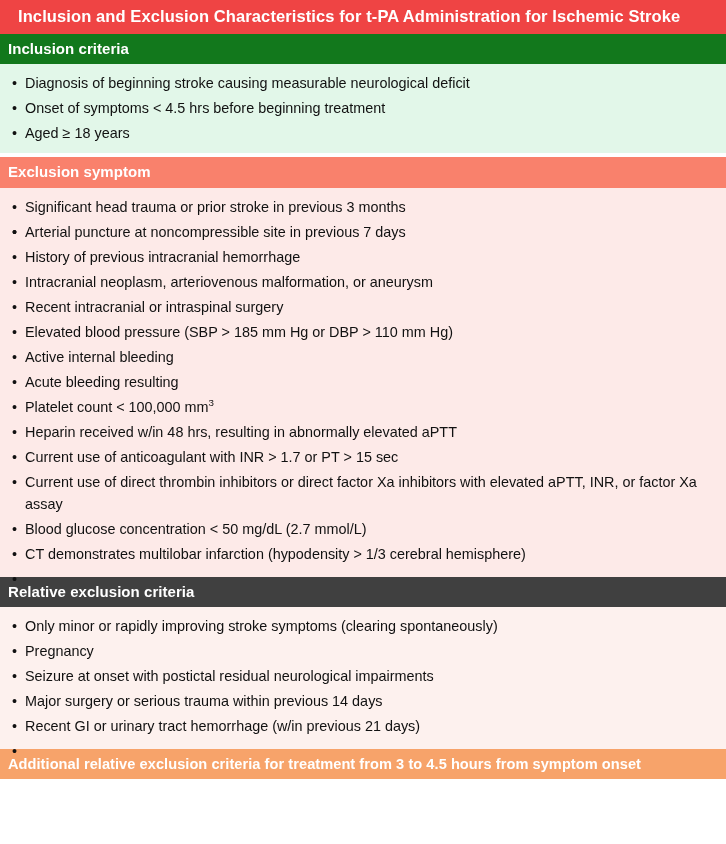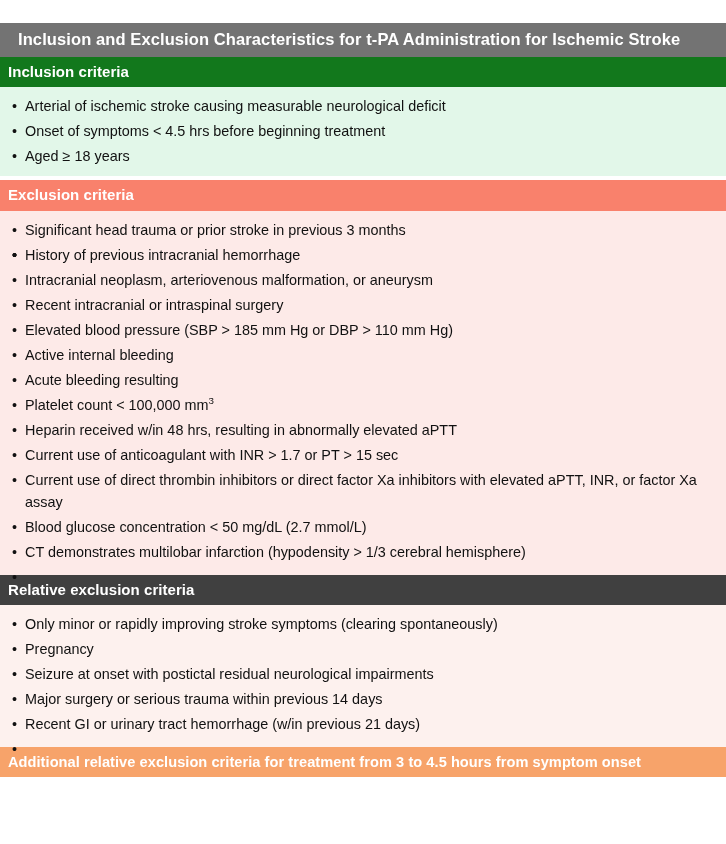--- a/index.html
+++ b/index.html
@@ -82,39 +82,39 @@
   sup { font-size: 0.68em; vertical-align: super; line-height: 0; }
 
   
   .gap { height: 4px; background: #ffffff; }
 </style>
 </head>
 <body>
 
 <div id="table-root">
 
-  <div class="title-bar" style="background: #737373; color: rgb(255, 255, 255); margin-top: 23px;">Inclusion and Exclusion Characteristics for t-PA Administration for Ischemic Stroke</div>
+  <div class="title-bar" style="background: #ef4444; color: rgb(255, 255, 255);">Inclusion and Exclusion Characteristics for t-PA Administration for Ischemic Stroke</div>
 
   <div class="section-header" style="background: rgb(18, 120, 28);">Inclusion criteria</div>
   <div class="section-body" style="background: rgb(226, 247, 233);">
     <ul class="criteria-list">
-        <li style="color: rgb(17, 17, 17);"><span class="bullet">•</span><span>Arterial of ischemic stroke causing measurable neurological deficit</span></li>
+        <li style="color: rgb(17, 17, 17);"><span class="bullet">•</span><span>Diagnosis of beginning stroke causing measurable neurological deficit</span></li>
         <li style="color: rgb(17, 17, 17);"><span class="bullet">•</span><span>Onset of symptoms &lt; 4.5 hrs before beginning treatment</span></li>
         <li style="color: rgb(17, 17, 17);"><span class="bullet">•</span><span>Aged ≥ 18 years</span></li>
       </ul>
   </div>
 
   <div class="gap"></div>
 
-  <div class="section-header" style="background: rgb(249, 129, 108);">Exclusion criteria</div>
+  <div class="section-header" style="background: rgb(249, 129, 108);">Exclusion symptom</div>
   <div class="section-body" style="background: rgb(253, 234, 232);">
     <ul class="criteria-list">
         <li style="color: rgb(17, 17, 17);"><span class="bullet">•</span><span>Significant head trauma or prior stroke in previous 3 months</span></li>
         <li style="color: rgb(17, 17, 17);"><span class="bullet">•</span></li>
-        <li style="color: rgb(17, 17, 17);"><span class="bullet">•</span></li>
+        <li style="color: rgb(17, 17, 17);"><span class="bullet">•</span><span>Arterial puncture at noncompressible site in previous 7 days</span></li>
         <li style="color: rgb(17, 17, 17);"><span class="bullet">•</span><span>History of previous intracranial hemorrhage</span></li>
         <li style="color: rgb(17, 17, 17);"><span class="bullet">•</span><span>Intracranial neoplasm, arteriovenous malformation, or aneurysm</span></li>
         <li style="color: rgb(17, 17, 17);"><span class="bullet">•</span><span>Recent intracranial or intraspinal surgery</span></li>
         <li style="color: rgb(17, 17, 17);"><span class="bullet">•</span><span>Elevated blood pressure (SBP &gt; 185 mm Hg or DBP &gt; 110 mm Hg)</span></li>
         <li style="color: rgb(17, 17, 17);"><span class="bullet">•</span><span>Active internal bleeding</span></li>
         <li style="color: rgb(17, 17, 17);"><span class="bullet">•</span><span>Acute bleeding resulting</span></li>
         <li style="color: rgb(17, 17, 17);"><span class="bullet">•</span><span>Platelet count &lt; 100,000 mm<sup>3</sup></span></li>
         <li style="color: rgb(17, 17, 17);"><span class="bullet">•</span><span>Heparin received w/in 48 hrs, resulting in abnormally elevated aPTT</span></li>
         <li style="color: rgb(17, 17, 17);"><span class="bullet">•</span><span>Current use of anticoagulant with INR &gt; 1.7 or PT &gt; 15 sec</span></li>
         <li style="color: rgb(17, 17, 17);"><span class="bullet">•</span><span>Current use of direct thrombin inhibitors or direct factor Xa inhibitors with elevated aPTT, INR, or factor Xa assay</span></li>

